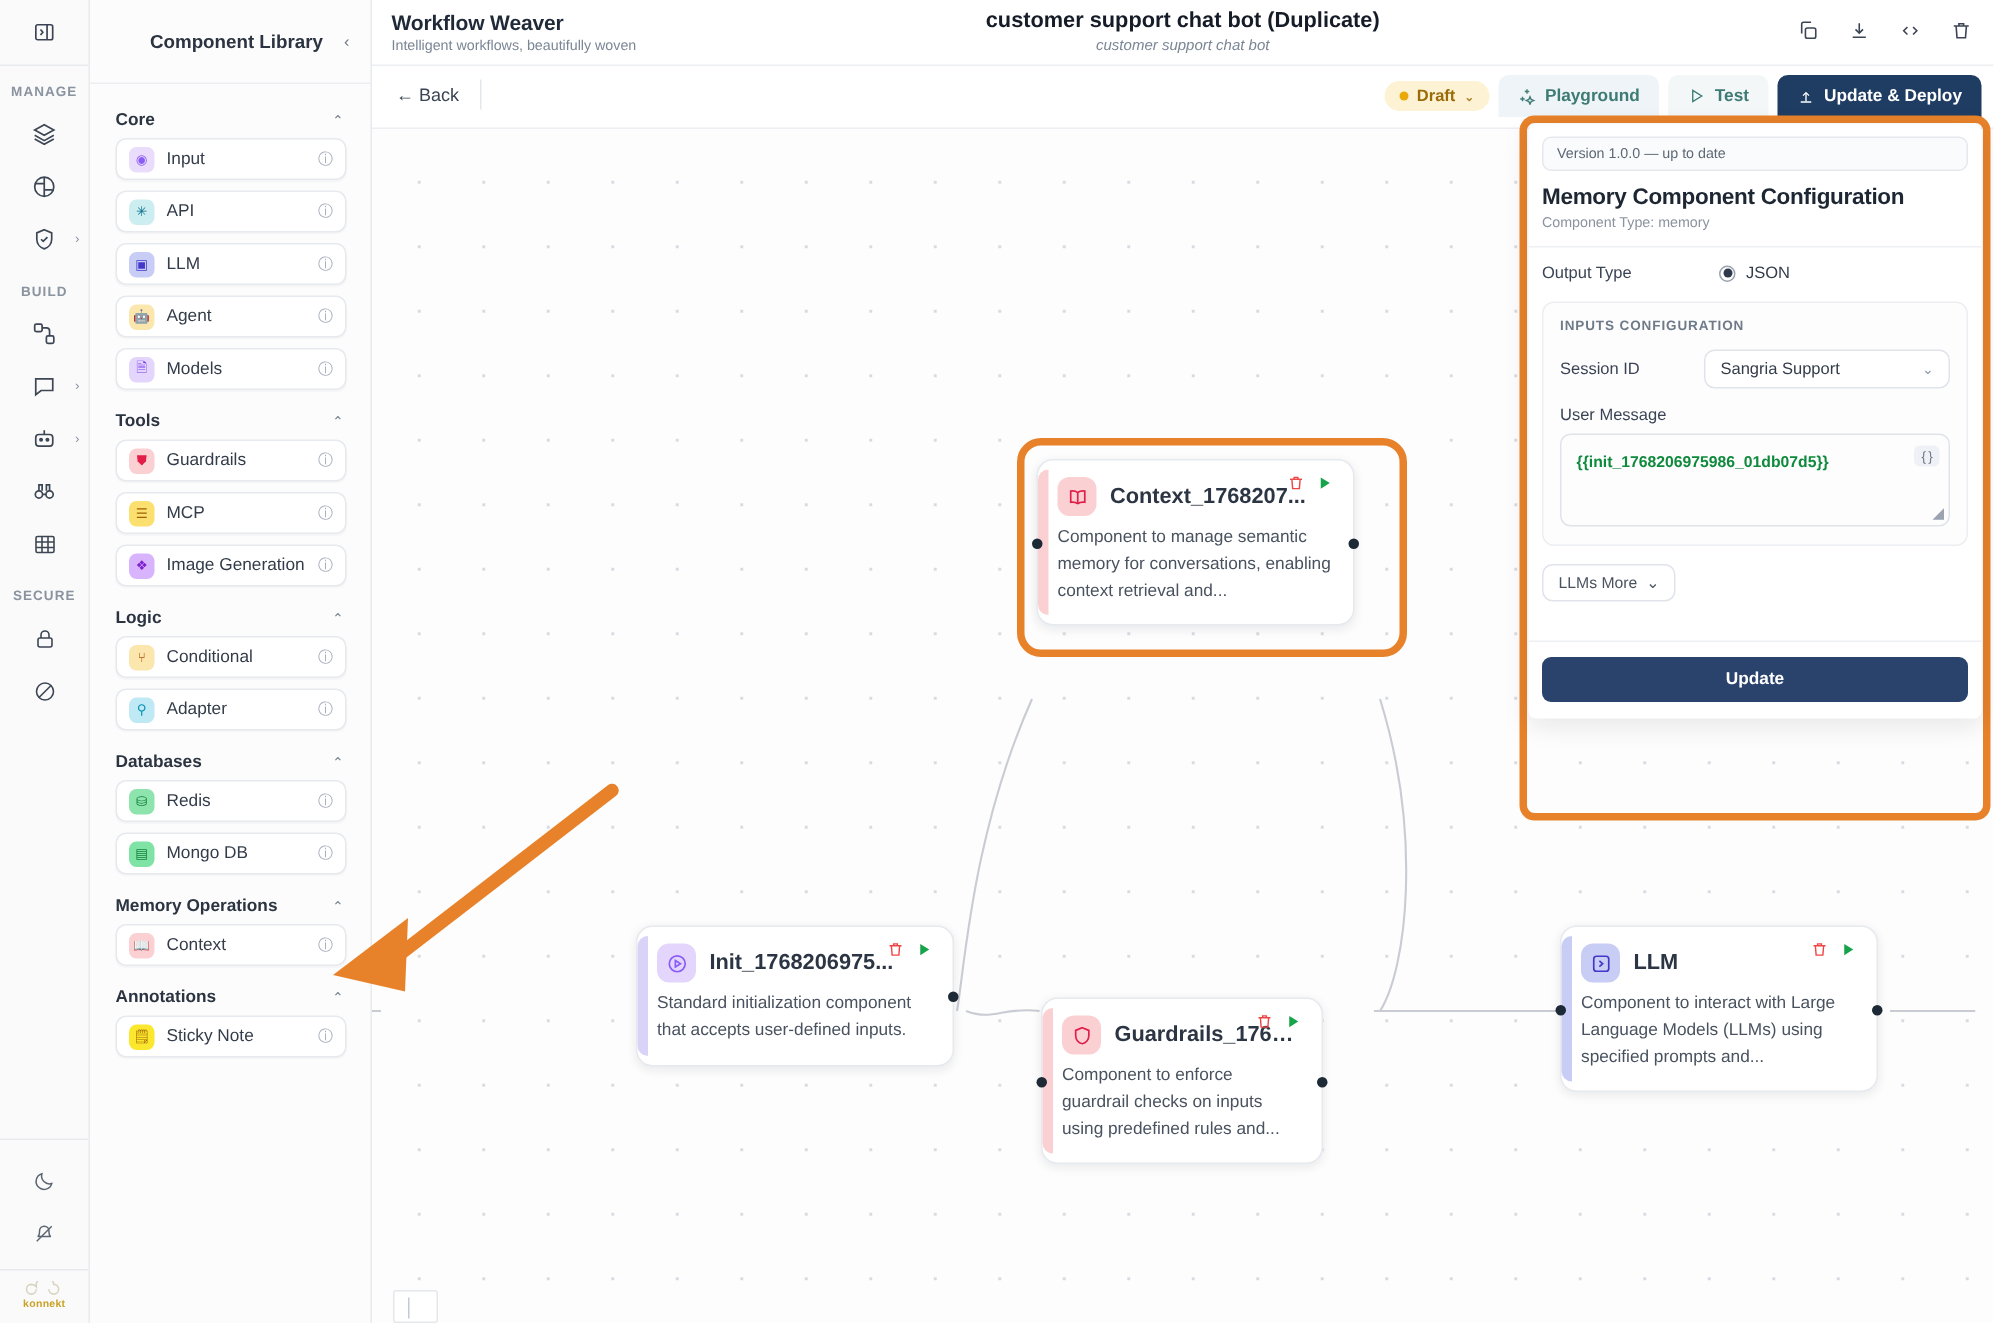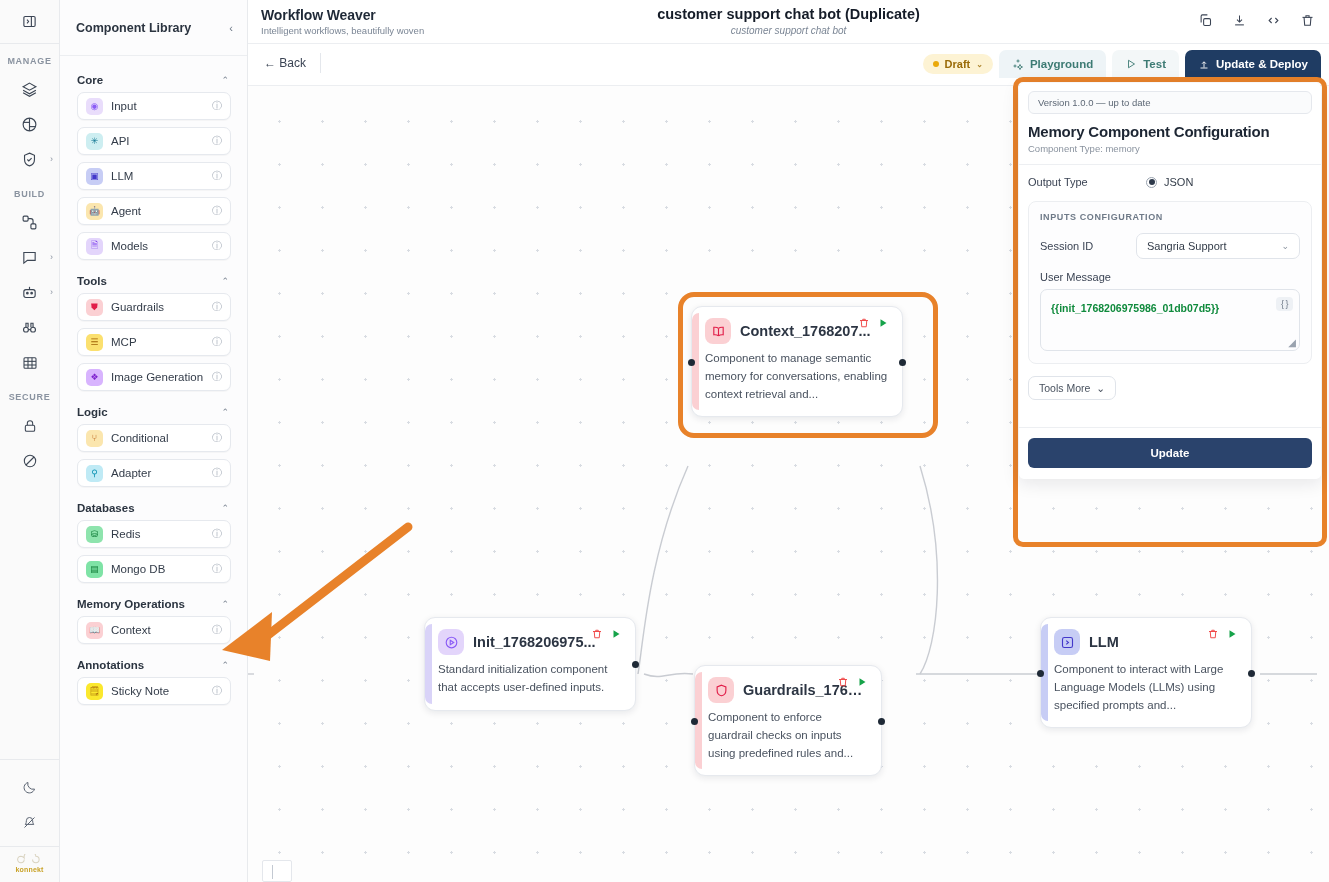--- a/index.html
+++ b/index.html
@@ -54,21 +54,21 @@
   .library {
     width: 188px; flex: 0 0 188px; height: 882px;
     background: #fcfcfd; border-right: 1px solid #e8eaed;
     display: flex; flex-direction: column;
   }
   .library-head {
     height: 56px; display: flex; align-items: center;
     justify-content: space-between; padding: 0 14px 0 16px;
     border-bottom: 1px solid #eceef1;
   }
-  .library-title { font-size: 12.5px; font-weight: 700; color: #2b3440; }
+  .library-title { font-size: 12.5px; font-weight: 700; color: #2b3440; margin-left: 24px; }
   .library-collapse { font-size: 11px; color: #6b7685; }
   .library-body { flex: 1; overflow: hidden; padding: 10px 0 0; }
   .cat {
     display: flex; align-items: center; justify-content: space-between;
     padding: 8px 18px 6px 17px;
   }
   .cat-name { font-size: 11.5px; font-weight: 700; color: #2b3440; }
   .cat-chev { font-size: 9px; color: #78828f; }
   .comp {
     margin: 0 16px 7px 17px; height: 28px;
@@ -726,21 +726,21 @@
           <div class="ta-label">User Message</div>
           <div class="ta-wrap">
             <span class="ta-text">{{init_1768206975986_01db07d5}}</span>
             <span class="ta-badge">{ }</span>
             <span class="ta-grip">◢</span>
           </div>
         </div>
       </div>
 
       <div class="showmore">
-        <span>Tools More</span>
+        <span>LLMs More</span>
         <span>⌄</span>
       </div>
     </div>
     <div class="cfg-footer">
       <button class="update-btn">Update</button>
     </div>
   </div>
 
   <svg class="arrow-anno" width="1329" height="882">
     <line x1="408" y1="527" x2="268" y2="635" stroke="#e8822a" stroke-width="9" stroke-linecap="round"></line>

